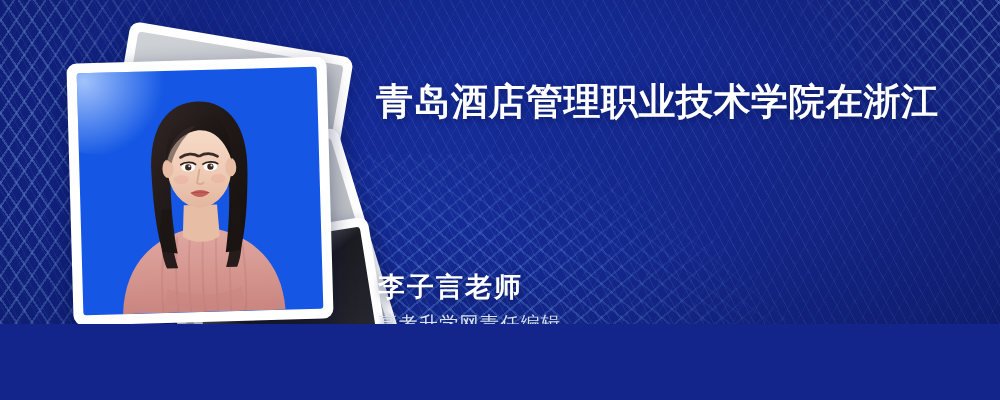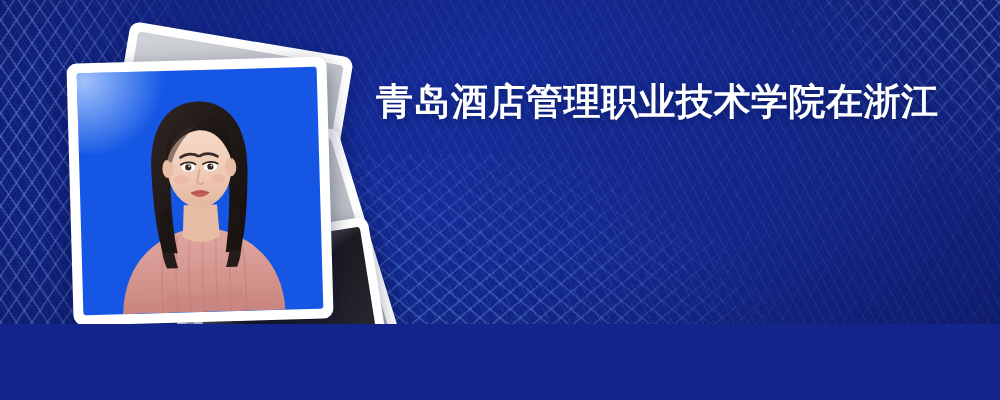--- a/index.html
+++ b/index.html
@@ -283,14 +283,18 @@
           <path d="M172 150 C176 178 174 200 168 214 L156 214 C162 194 164 170 162 150 Z" fill="#1b1514" opacity=".95"></path>
         </svg>
       </div>
     </div>
   </div>
 
   <div class="headline">
     <span class="ln">青岛酒店管理职业技术学院在浙江</span>
   </div>
 
+  <div class="byline">
+    <div class="author">李子言老师</div>
+    <div class="author-role">高考升学网责任编辑</div>
+  </div>
 
 </div>
 
 </body></html>

